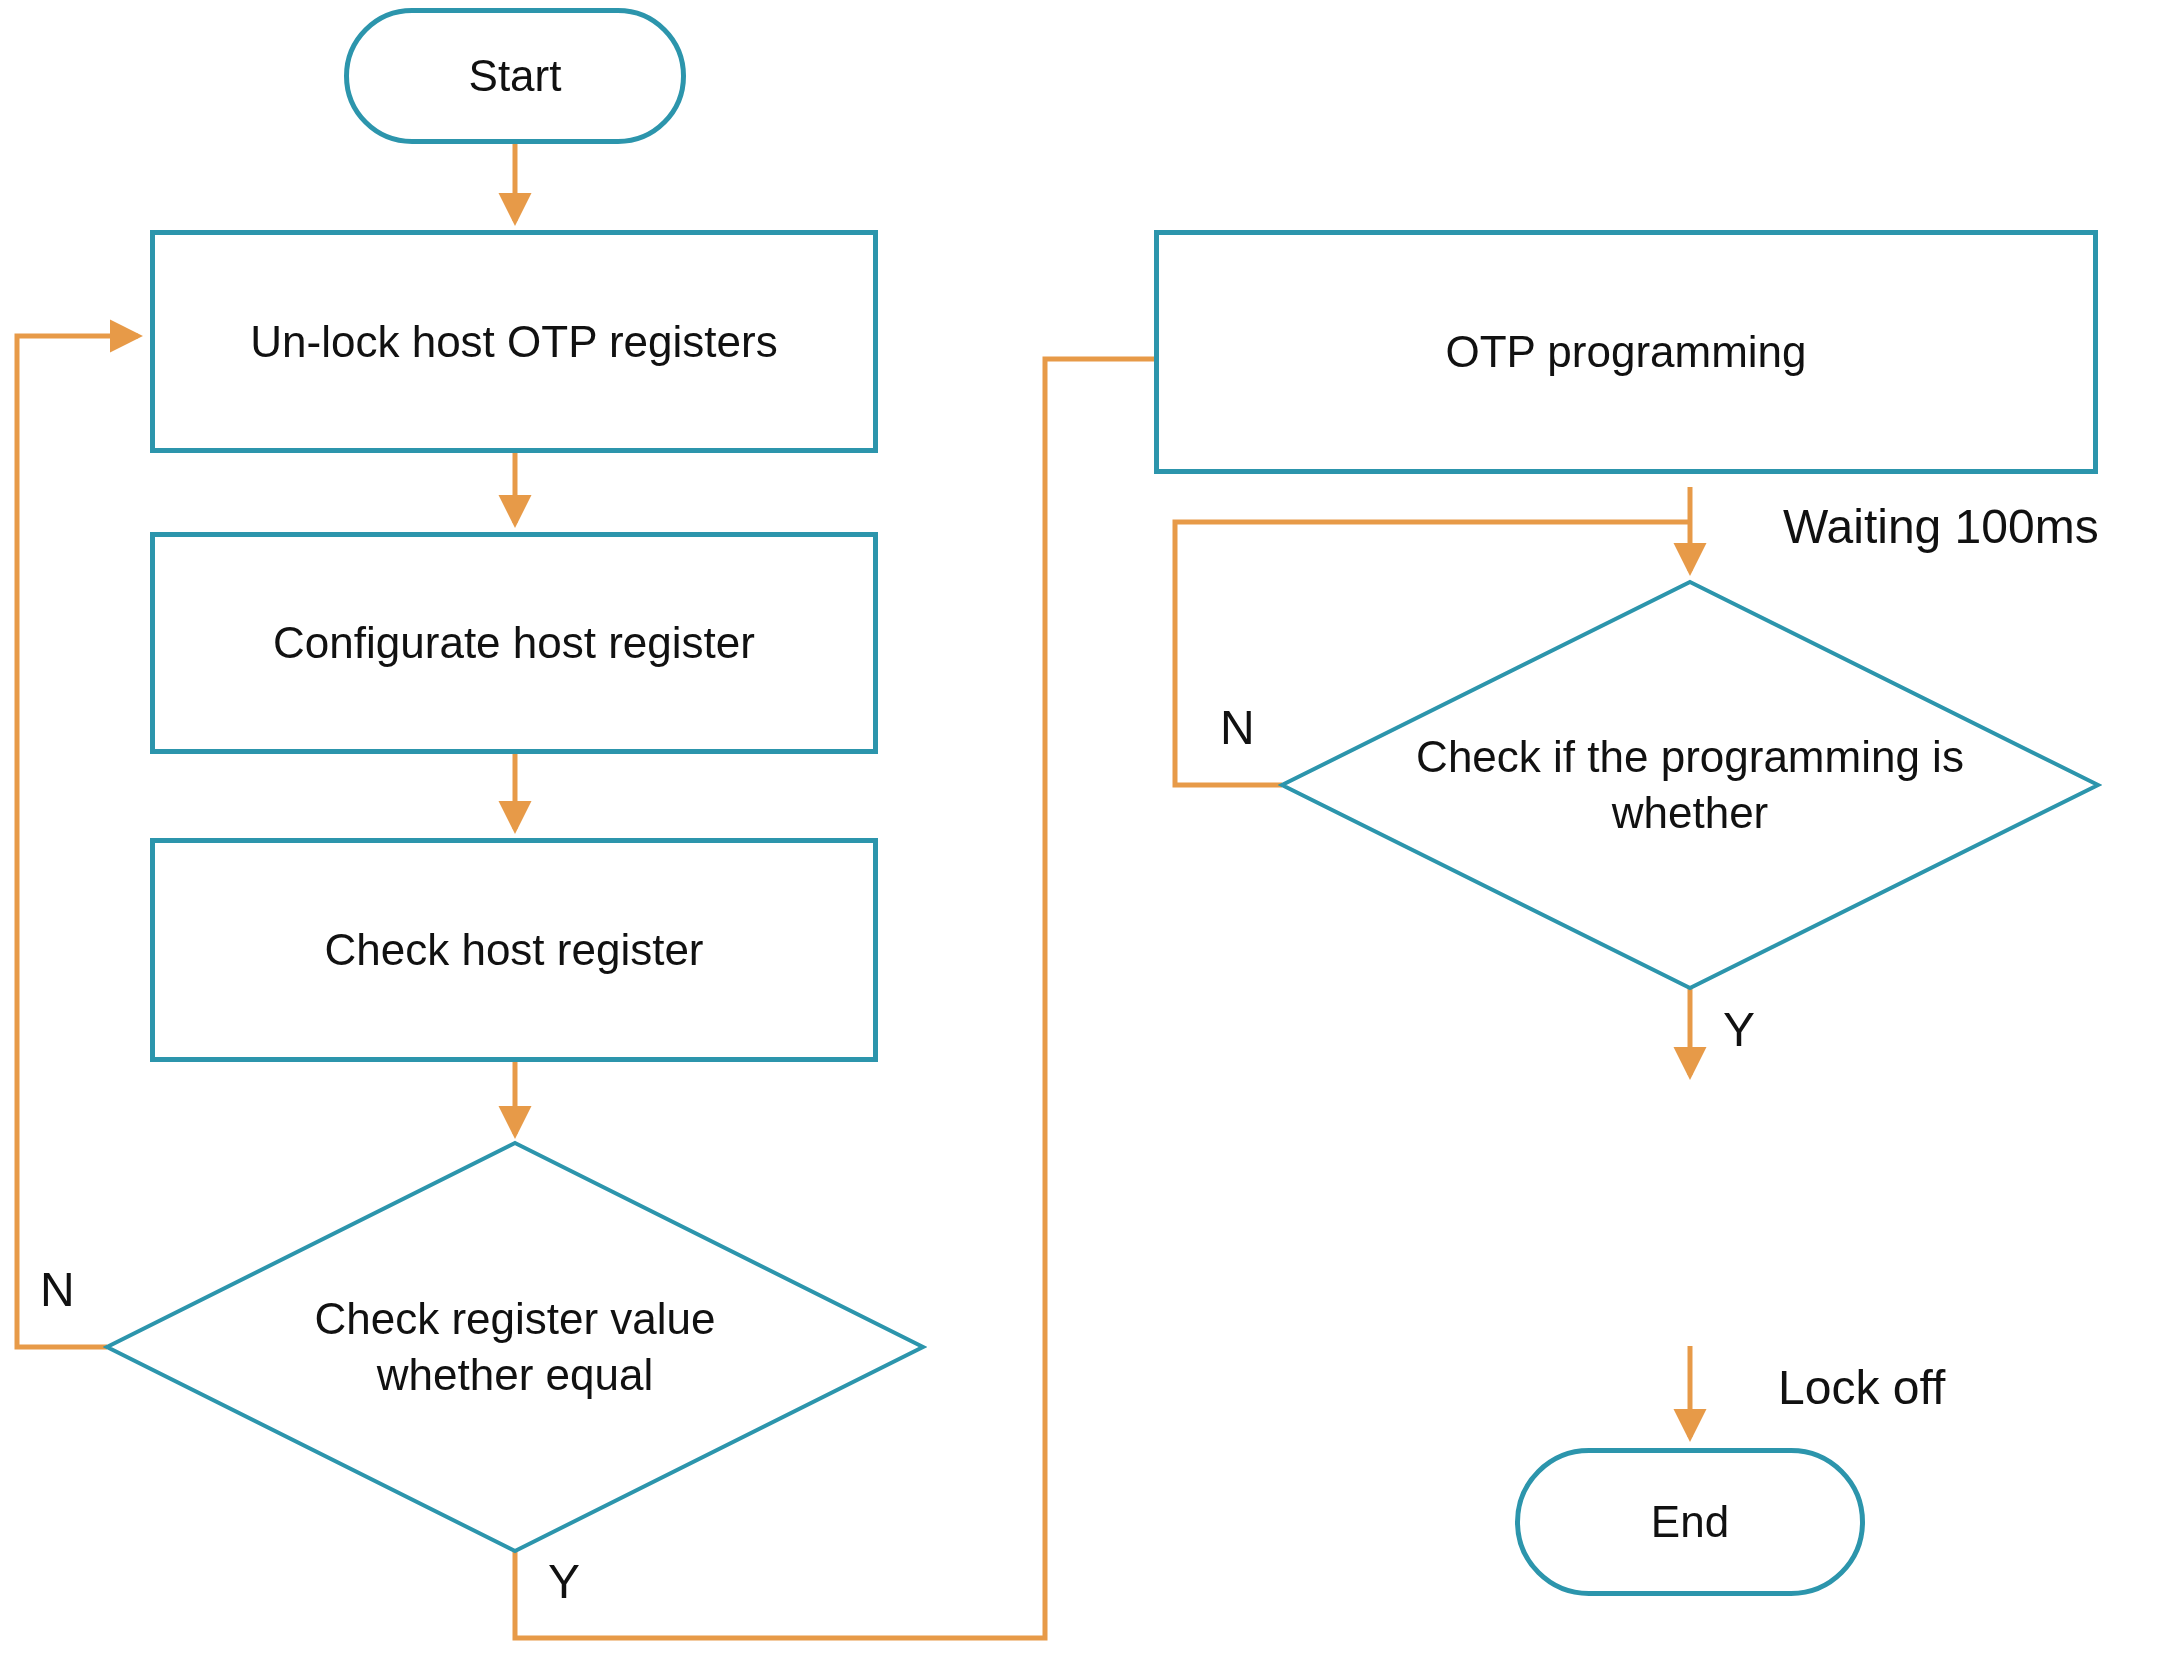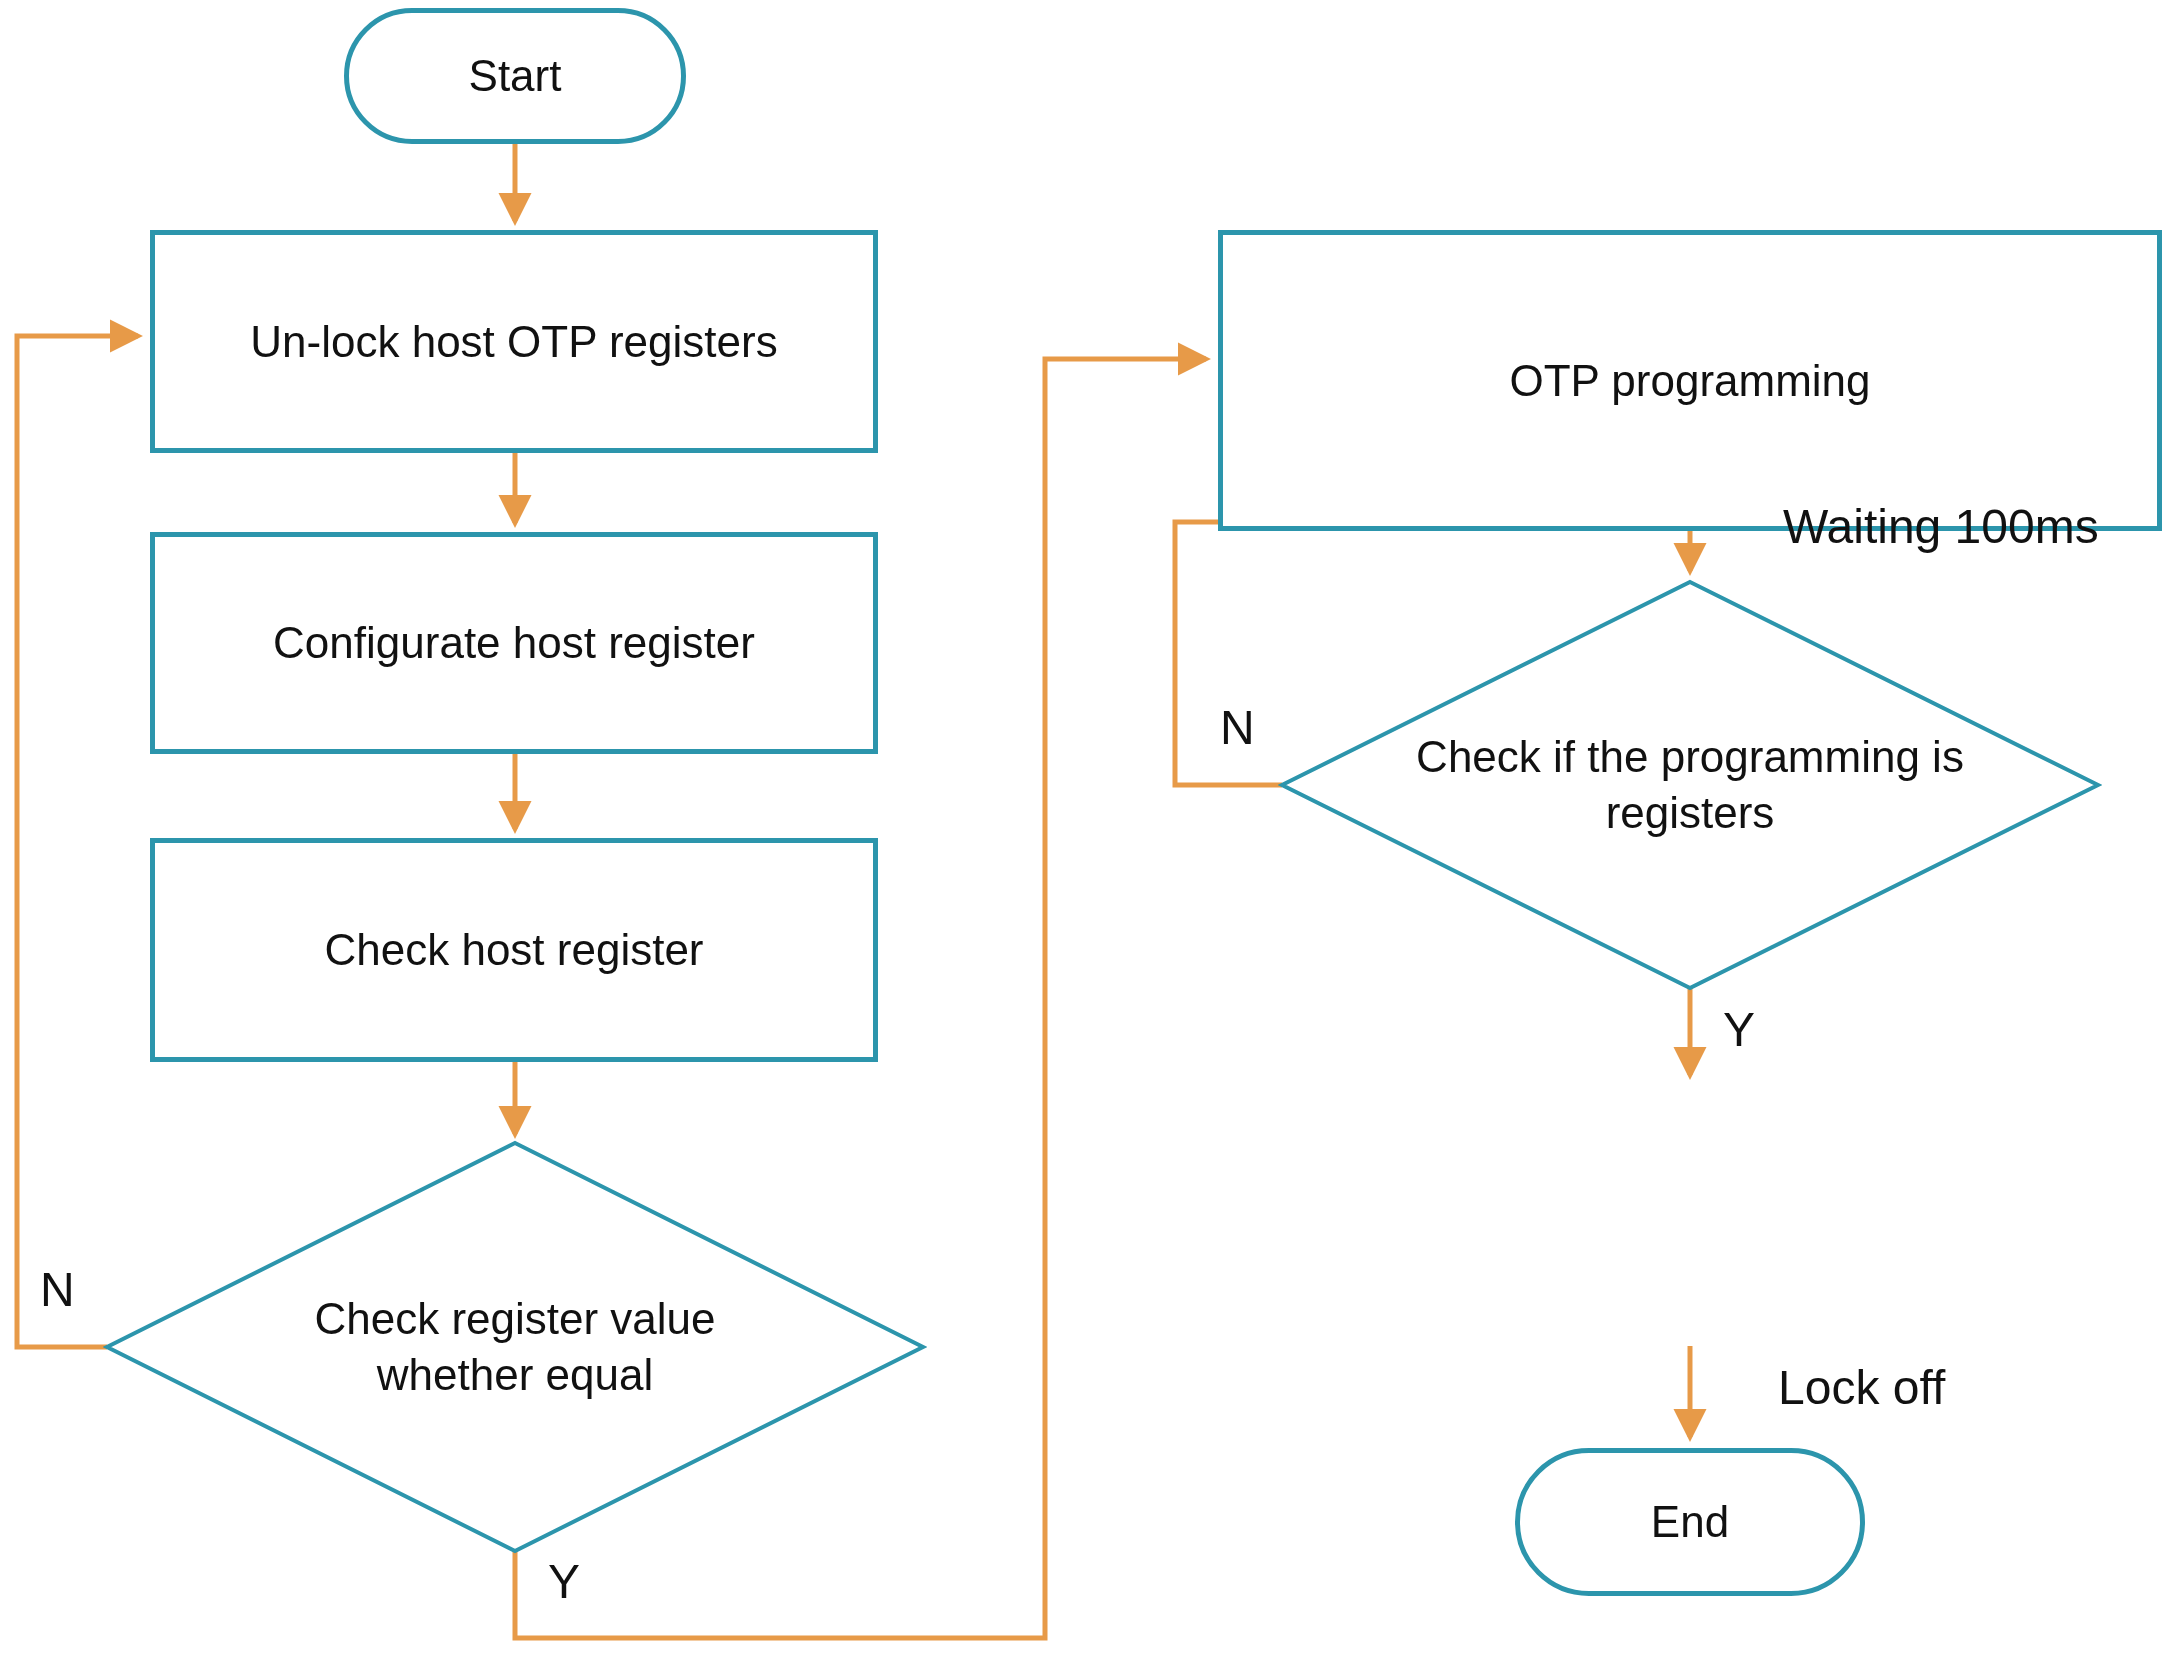--- a/index.html
+++ b/index.html
@@ -66,29 +66,29 @@
     <span class="node-label">Check host register</span>
   </div>
 
   <div class="node diamond" style="left:103px;top:1139px;width:824px;height:416px">
     <svg class="diamond-svg" viewBox="0 0 824 416" preserveAspectRatio="none" xmlns="http://www.w3.org/2000/svg">
       <polygon points="412,4 820,208 412,412 4,208"></polygon>
     </svg>
     <span class="node-label" style="max-width:480px">Check register value whether equal</span>
   </div>
 
-  <div class="node rect" style="left:1218px;top:230px;width:944px;height:301px">
+  <div class="node rect" style="left:1154px;top:230px;width:944px;height:244px">
     <span class="node-label">OTP programming</span>
   </div>
 
   <div class="node diamond" style="left:1278px;top:578px;width:824px;height:414px">
     <svg class="diamond-svg" viewBox="0 0 824 414" preserveAspectRatio="none" xmlns="http://www.w3.org/2000/svg">
       <polygon points="412,4 820,207 412,410 4,207"></polygon>
     </svg>
-    <span class="node-label" style="max-width:620px">Check if the programming is registers</span>
+    <span class="node-label" style="max-width:620px">Check if the programming is whether</span>
   </div>
 
 
   <div class="node terminator" style="left:1515px;top:1448px;width:350px;height:148px">
     <span class="node-label">End</span>
   </div>
 
   <span class="edge-label" style="left:40px;top:1262px">N</span>
   <span class="edge-label" style="left:548px;top:1554px">Y</span>
   <span class="edge-label" style="left:1220px;top:700px">N</span>

